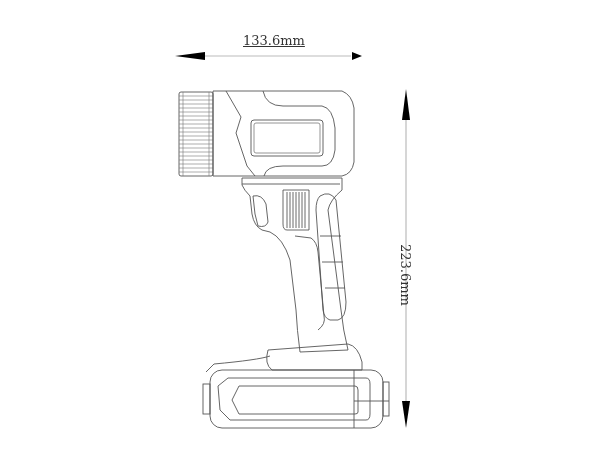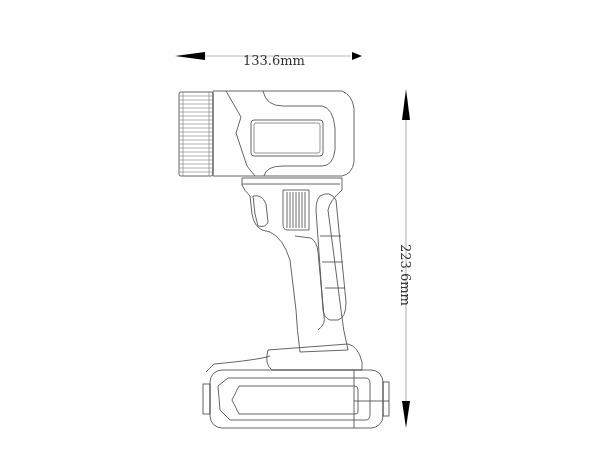--- a/index.html
+++ b/index.html
@@ -1,19 +1,19 @@
 <!DOCTYPE html>
 <html><head>
 <meta charset="utf-8">
 <style>
   html, body { margin:0; padding:0; background:#ffffff; }
   body { width:600px; height:466px; position:relative; overflow:hidden; font-family:"DejaVu Serif", serif; }
   #drawing { position:absolute; left:0; top:0; width:600px; height:466px; }
   .dim-label { position:absolute; font-family:"DejaVu Serif", serif; font-size:13px; color:#333; white-space:nowrap; }
-  #width-label { left:243px; top:53px; }
+  #width-label { left:243px; top:33px;text-decoration:underline; }
   #height-label { left:413px; top:244px; transform-origin:0 0; transform:rotate(90deg); }
 </style>
 </head>
 <body>
 
 <svg id="drawing" viewBox="0 0 600 466" xmlns="http://www.w3.org/2000/svg">
 
   <g>
     <line x1="186" y1="56" x2="351" y2="56" stroke="#bbb" stroke-width="1.2"></line>
     <polygon points="175,56 205,52 205,60" fill="#000"></polygon>

